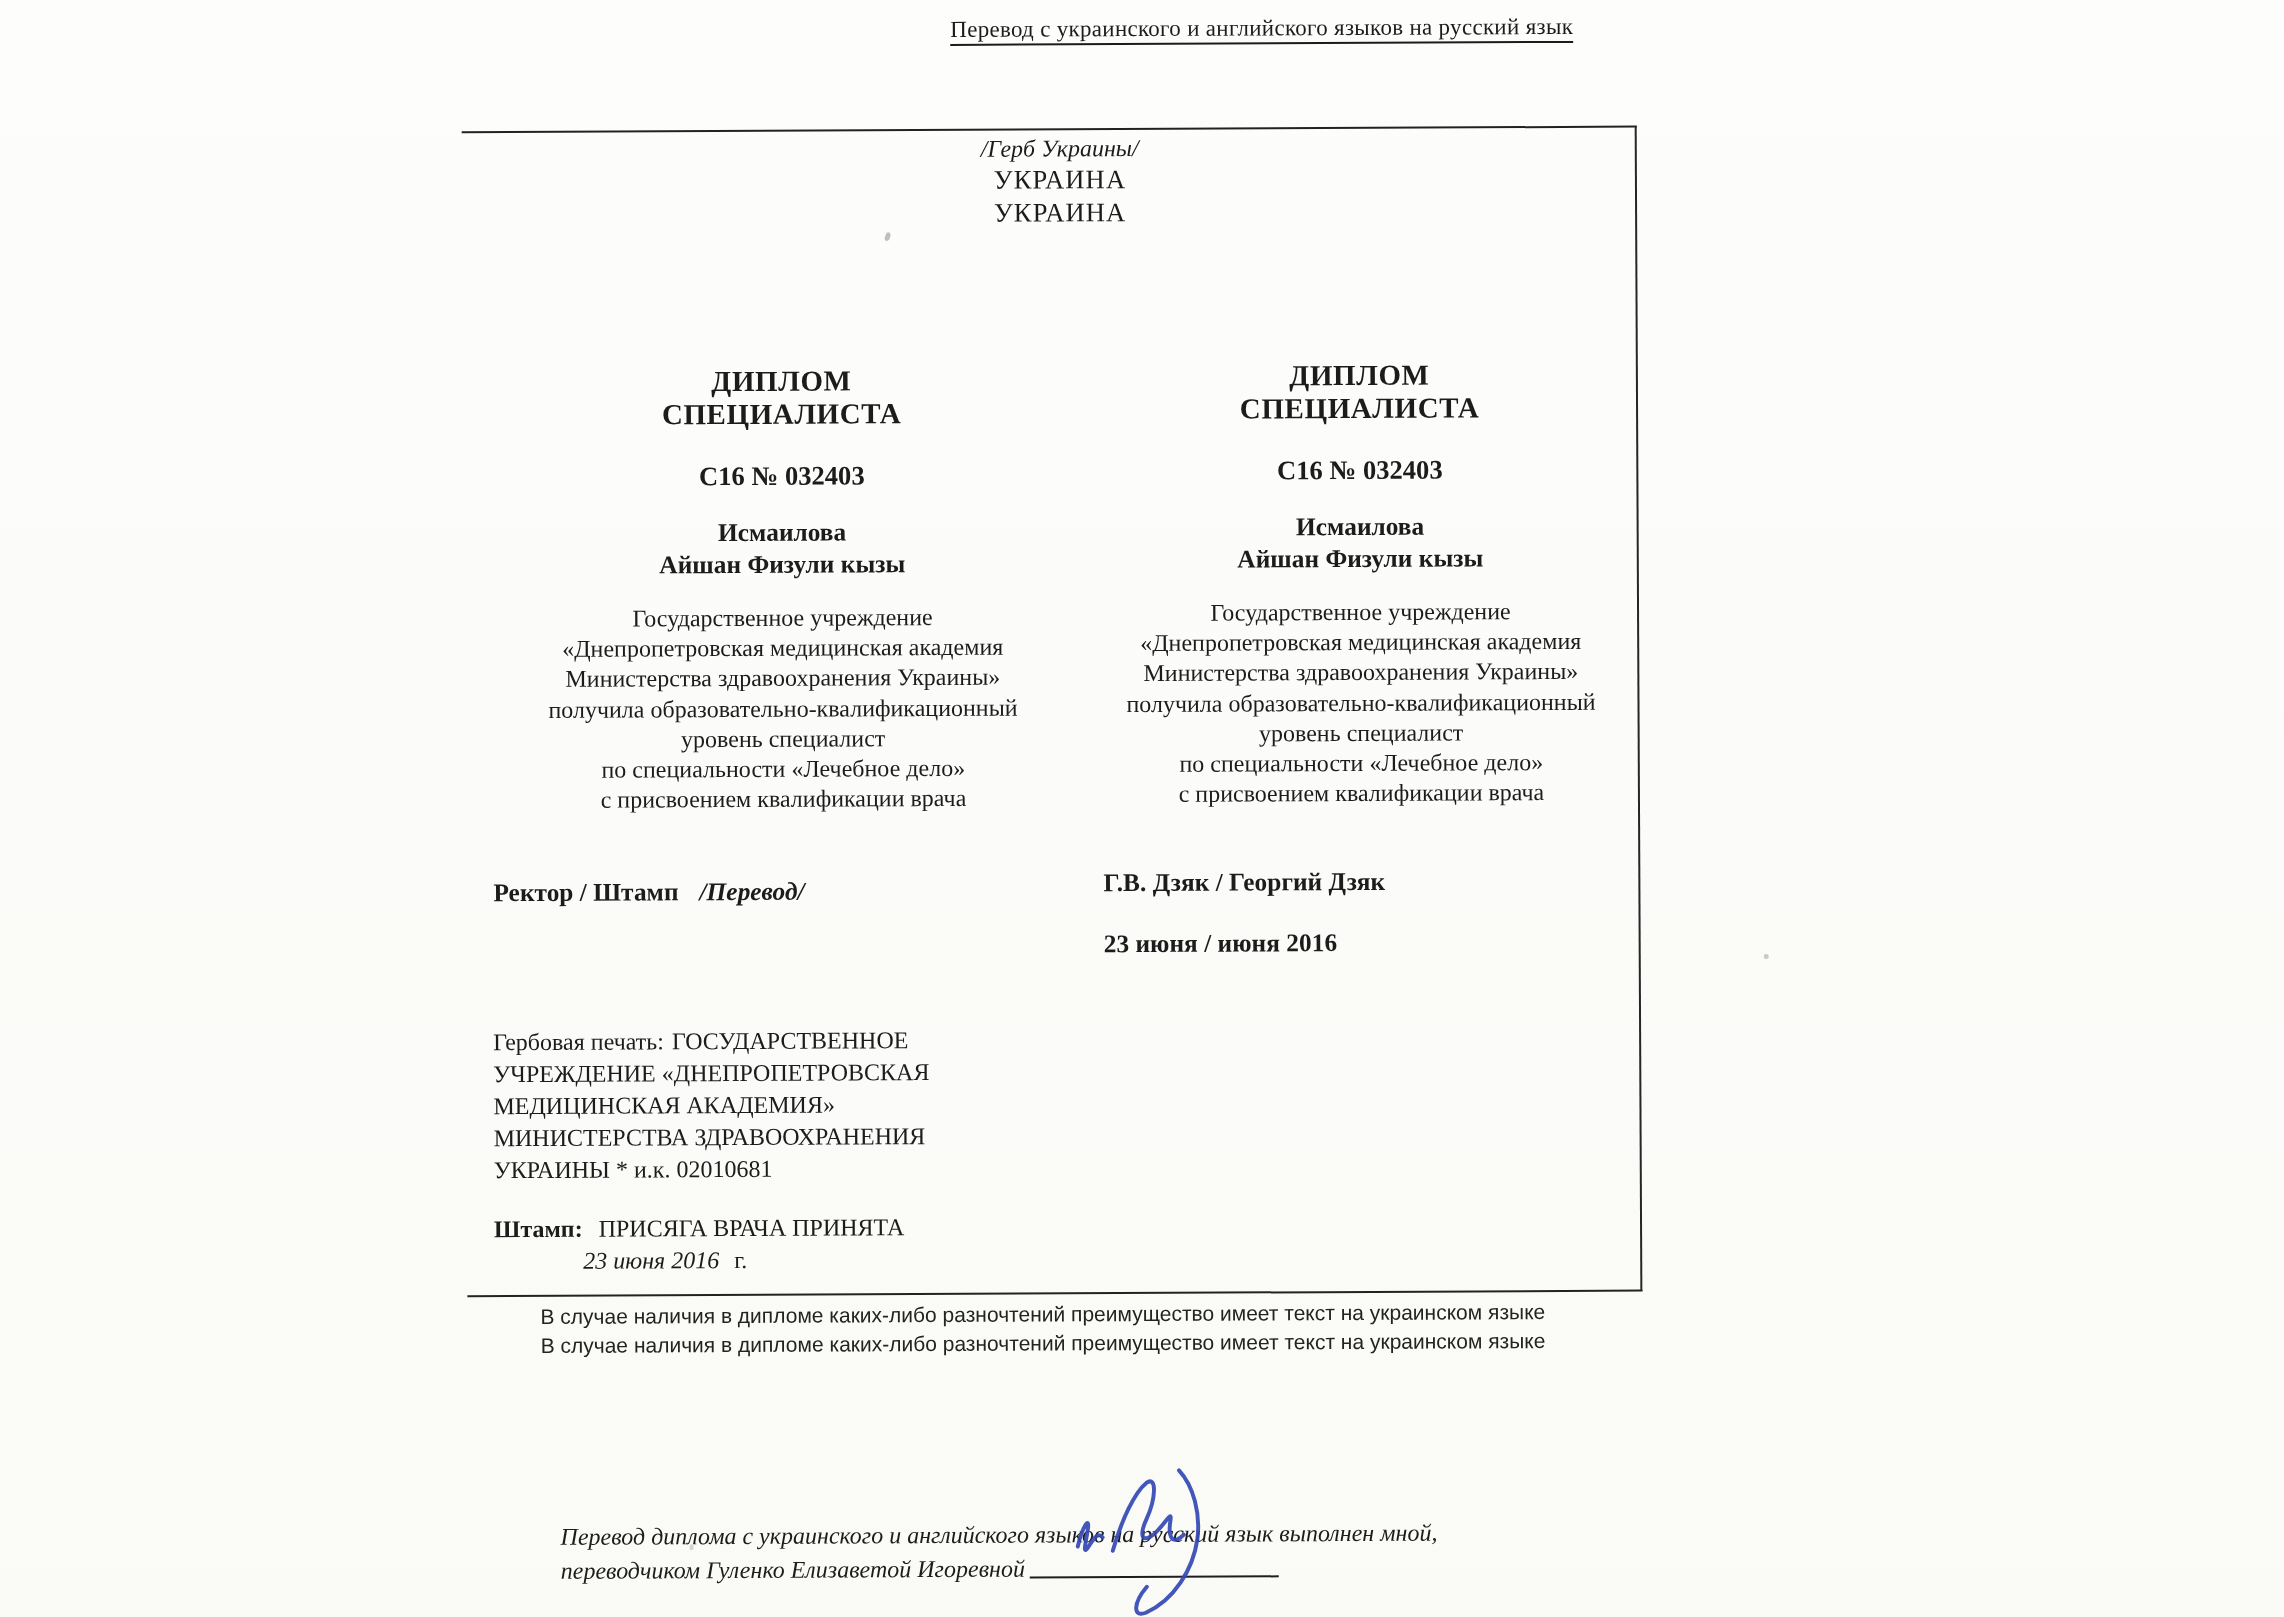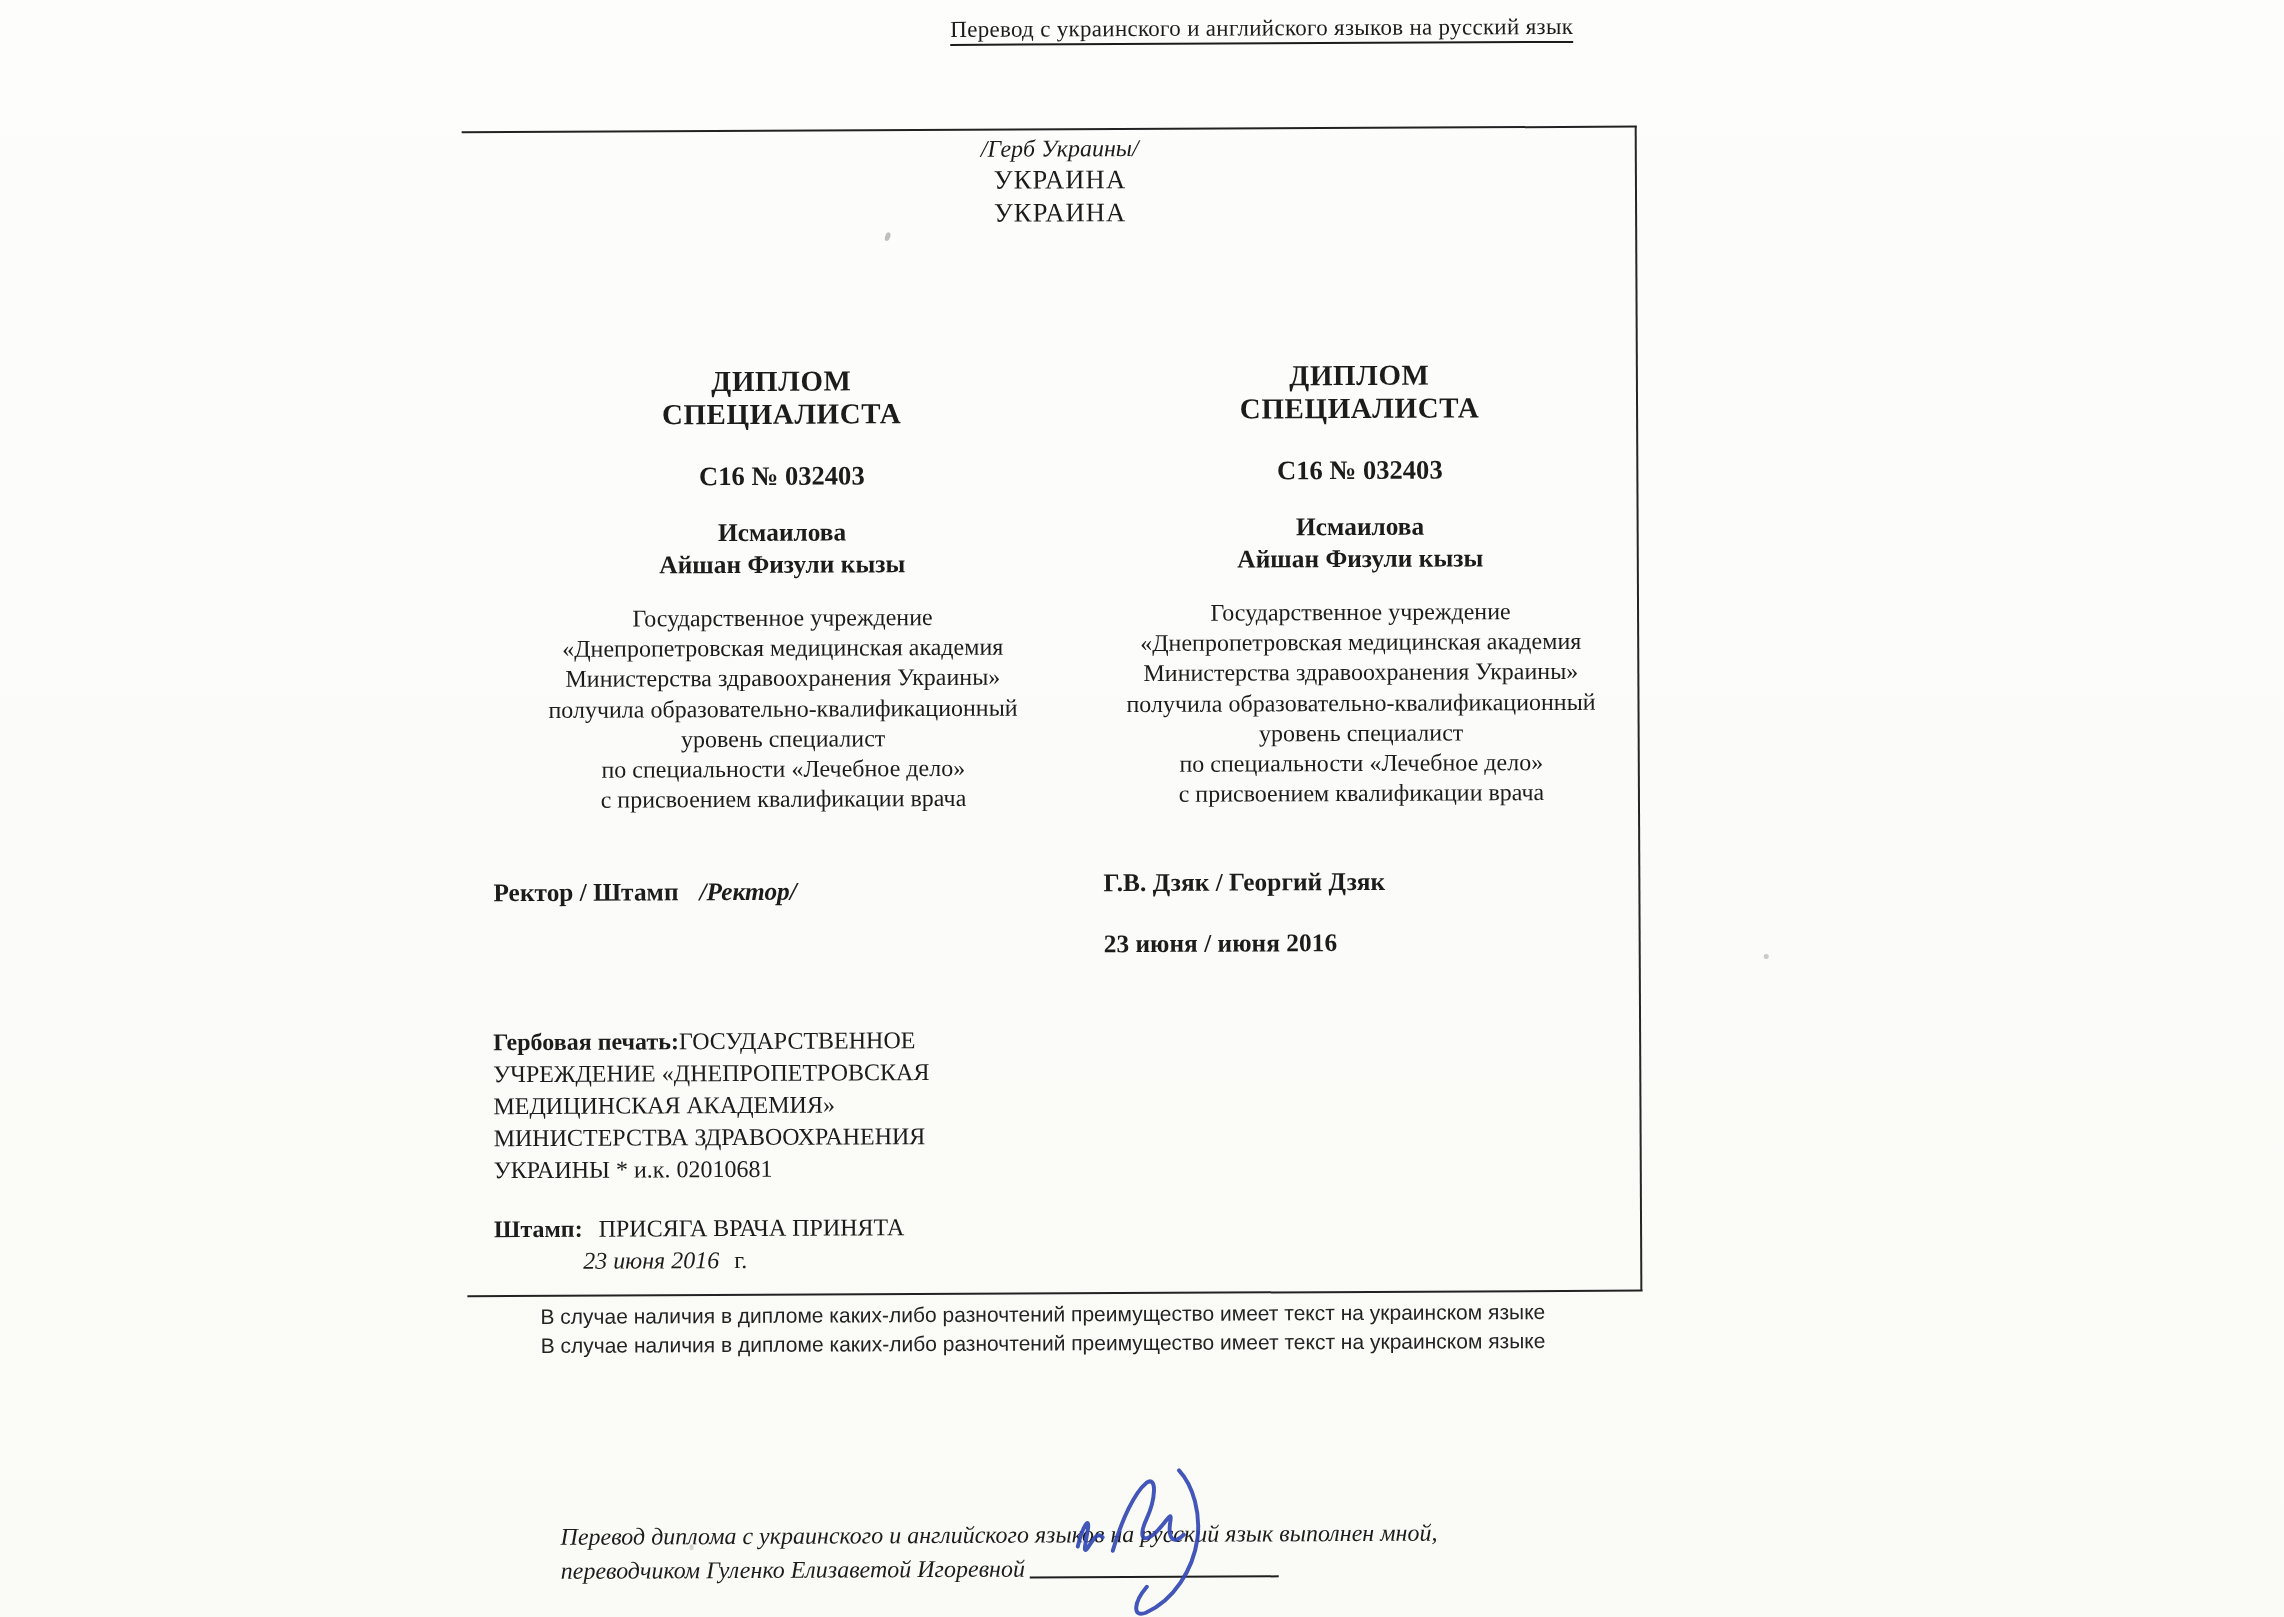--- a/index.html
+++ b/index.html
@@ -60,21 +60,21 @@
   .grad-name { margin-top: 25.4px; font-size: 25.4px; font-weight: bold; line-height: 1.24; }
   .body-text { margin-top: 22.6px; font-size: 24px; line-height: 1.26; white-space: pre-line; }
 
   .rector-row { left: 493px; top: 875px; font-size: 25.4px; font-weight: bold; white-space: nowrap; }
   .rector-row .sig-note { font-style: italic; margin-left: 14.7px; }
 
   .rector-name { left: 1103px; top: 868px; font-size: 25.4px; font-weight: bold; white-space: nowrap; }
   .issue-date  { left: 1103px; top: 929px; font-size: 25.4px; font-weight: bold; white-space: nowrap; }
 
   .seal-block { left: 492px; top: 1023px; width: 588px; font-size: 24px; line-height: 32px; }
-  .seal-block .label { font-weight: bold; }
+  .seal-block .label { font-weight: normal; margin-right: 8px; }
   .pre { white-space: pre-line; }
 
   .stamp-block { left: 492px; top: 1210px; font-size: 24px; line-height: 32px; }
   .stamp-block .label { font-weight: bold; margin-right: 16px; }
   .stamp-date-row { padding-left: 89px; }
   .stamp-date-row .date { font-weight: normal; font-style: italic; margin-right: 15px; }
 
   .disclaimer {
     left: 538px; top: 1299px;
     font-family: "Liberation Sans", "DejaVu Sans", sans-serif;
@@ -142,21 +142,21 @@
 «Днепропетровская медицинская академия
 Министерства здравоохранения Украины»
 получила образовательно-квалификационный
 уровень специалист
 по специальности «Лечебное дело»
 с присвоением квалификации врача</div>
   </section>
 
   <div class="abs rector-row">
     <span>Ректор / Штамп</span>
-    <span class="sig-note">/Ректор/</span>
+    <span class="sig-note">/Перевод/</span>
   </div>
 
   <div class="abs rector-name">Г.В. Дзяк / Георгий Дзяк</div>
   <div class="abs issue-date">23 июня / июня 2016</div>
 
   <div class="abs seal-block">
     <span class="label">Гербовая печать:</span><span>ГОСУДАРСТВЕННОЕ</span>
     <div class="pre">УЧРЕЖДЕНИЕ «ДНЕПРОПЕТРОВСКАЯ
 МЕДИЦИНСКАЯ АКАДЕМИЯ»
 МИНИСТЕРСТВА ЗДРАВООХРАНЕНИЯ

